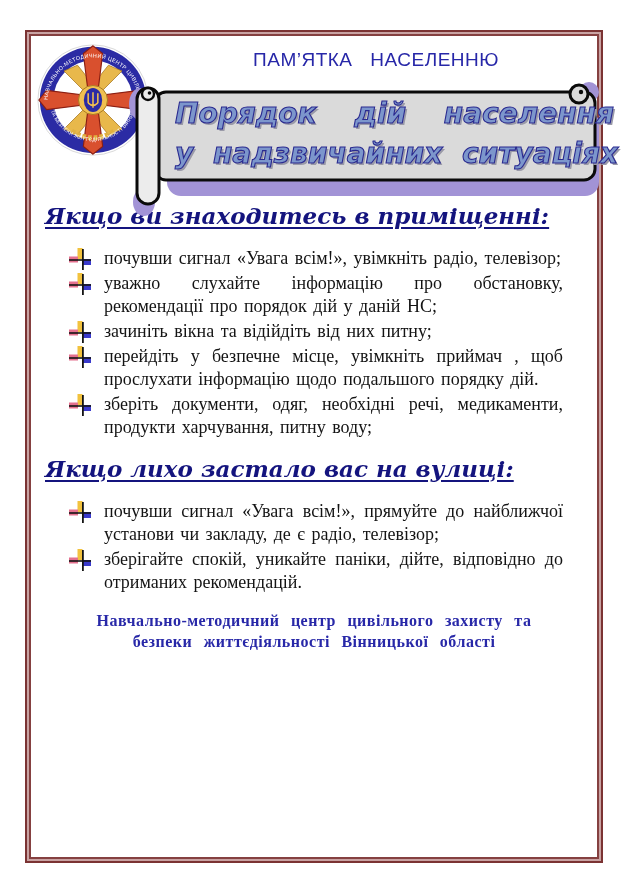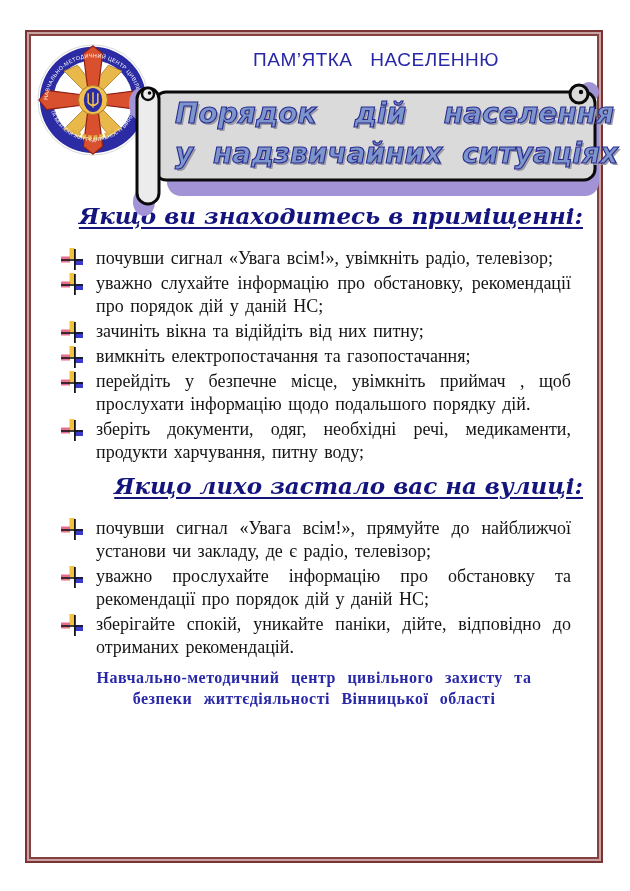--- a/index.html
+++ b/index.html
@@ -29,26 +29,26 @@
     font-family:"DejaVu Sans",sans-serif;font-style:italic;font-weight:bold;
     font-size:28px;line-height:40px;color:#7c96cc;
     -webkit-text-stroke:1.1px #2a2a90;
     text-shadow:2px 2px 0 #9a9aa8;
     white-space:nowrap;
   }
   .banner-line1{display:block;word-spacing:28px;}
   .banner-line2{display:block;word-spacing:10px;}
   .content{padding-top:2px;}
   h2.sec{
-    margin:2px 14px 18px;text-align:right;
+    margin:2px 14px 18px;text-align:left;
     font-family:"DejaVu Serif",serif;font-style:italic;font-weight:bold;
     font-size:23px;color:#14147e;
     text-decoration:underline;text-decoration-thickness:2px;text-underline-offset:3px;
   }
-  ul.list{list-style:none;margin:8px;padding:0 18px 0 57px;}
+  ul.list{list-style:none;margin:16px;padding:0 18px 0 57px;}
   ul.list li{position:relative;margin:0 0 2px 0;}
   .li-text{
     text-align:justify;font-size:18px;line-height:23px;color:#141414;
     word-spacing:2px;
   }
   .bullet{position:absolute;left:-35px;top:1px;width:22px;height:24px;}
   .footer{
     margin-top:0;text-align:center;font-weight:bold;font-size:16px;
     line-height:21px;color:#2828a8;word-spacing:7px;letter-spacing:.5px;
   }
@@ -167,30 +167,20 @@
           <div class="li-text">зачиніть вікна та відійдіть від них питну;</div>
         </li>
         <li>
           <span class="bullet"><svg viewBox="0 0 22 24" width="22" height="24">
                 <rect x="8.5" y="0" width="5" height="11" fill="#f2c23e"></rect>
                 <rect x="0" y="8.5" width="9" height="6" fill="#e4708e"></rect>
                 <rect x="14" y="11" width="8" height="6" fill="#3a3acc"></rect>
                 <rect x="13" y="1" width="1.8" height="21" fill="#141414"></rect>
                 <rect x="0" y="11.2" width="22" height="1.6" fill="#141414"></rect>
               </svg></span>
-          <div class="li-text">вимкніть електропостачання та газопостачання;</div>
-        </li>
-        <li>
-          <span class="bullet"><svg viewBox="0 0 22 24" width="22" height="24">
-                <rect x="8.5" y="0" width="5" height="11" fill="#f2c23e"></rect>
-                <rect x="0" y="8.5" width="9" height="6" fill="#e4708e"></rect>
-                <rect x="14" y="11" width="8" height="6" fill="#3a3acc"></rect>
-                <rect x="13" y="1" width="1.8" height="21" fill="#141414"></rect>
-                <rect x="0" y="11.2" width="22" height="1.6" fill="#141414"></rect>
-              </svg></span>
           <div class="li-text">перейдіть у безпечне місце, увімкніть приймач , щоб прослухати інформацію щодо подальшого порядку дій.</div>
         </li>
         <li>
           <span class="bullet"><svg viewBox="0 0 22 24" width="22" height="24">
                 <rect x="8.5" y="0" width="5" height="11" fill="#f2c23e"></rect>
                 <rect x="0" y="8.5" width="9" height="6" fill="#e4708e"></rect>
                 <rect x="14" y="11" width="8" height="6" fill="#3a3acc"></rect>
                 <rect x="13" y="1" width="1.8" height="21" fill="#141414"></rect>
                 <rect x="0" y="11.2" width="22" height="1.6" fill="#141414"></rect>
               </svg></span>
@@ -203,30 +193,20 @@
       <ul class="list">
         <li>
           <span class="bullet"><svg viewBox="0 0 22 24" width="22" height="24">
                 <rect x="8.5" y="0" width="5" height="11" fill="#f2c23e"></rect>
                 <rect x="0" y="8.5" width="9" height="6" fill="#e4708e"></rect>
                 <rect x="14" y="11" width="8" height="6" fill="#3a3acc"></rect>
                 <rect x="13" y="1" width="1.8" height="21" fill="#141414"></rect>
                 <rect x="0" y="11.2" width="22" height="1.6" fill="#141414"></rect>
               </svg></span>
           <div class="li-text">почувши сигнал «Увага всім!», прямуйте до найближчої установи чи закладу, де є радіо, телевізор;</div>
-        </li>
-        <li>
-          <span class="bullet"><svg viewBox="0 0 22 24" width="22" height="24">
-                <rect x="8.5" y="0" width="5" height="11" fill="#f2c23e"></rect>
-                <rect x="0" y="8.5" width="9" height="6" fill="#e4708e"></rect>
-                <rect x="14" y="11" width="8" height="6" fill="#3a3acc"></rect>
-                <rect x="13" y="1" width="1.8" height="21" fill="#141414"></rect>
-                <rect x="0" y="11.2" width="22" height="1.6" fill="#141414"></rect>
-              </svg></span>
-          <div class="li-text">уважно прослухайте інформацію про обстановку та рекомендації про порядок дій у даній НС;</div>
         </li>
         <li>
           <span class="bullet"><svg viewBox="0 0 22 24" width="22" height="24">
                 <rect x="8.5" y="0" width="5" height="11" fill="#f2c23e"></rect>
                 <rect x="0" y="8.5" width="9" height="6" fill="#e4708e"></rect>
                 <rect x="14" y="11" width="8" height="6" fill="#3a3acc"></rect>
                 <rect x="13" y="1" width="1.8" height="21" fill="#141414"></rect>
                 <rect x="0" y="11.2" width="22" height="1.6" fill="#141414"></rect>
               </svg></span>
           <div class="li-text">зберігайте спокій, уникайте паніки, дійте, відповідно до отриманих рекомендацій.</div>

